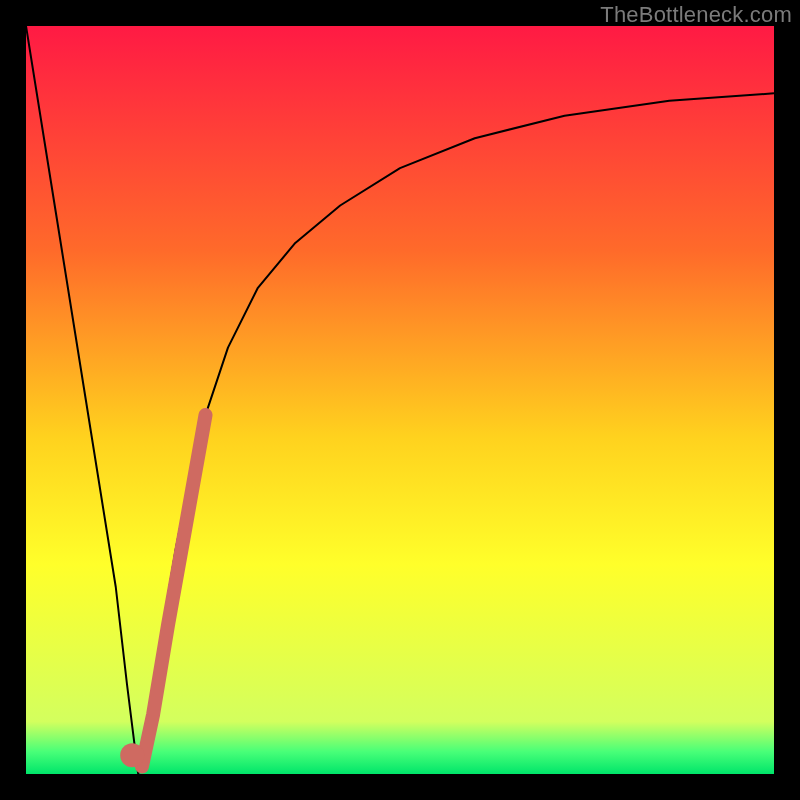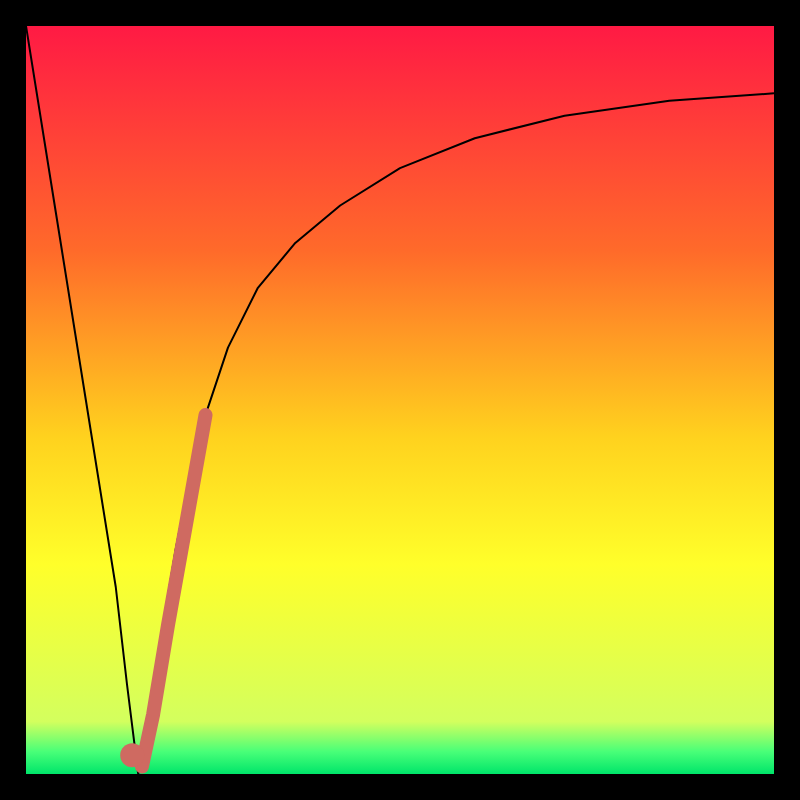--- a/index.html
+++ b/index.html
@@ -34,20 +34,21 @@
     font-size: 22px;
     font-weight: 400;
     letter-spacing: 0.2px;
     user-select: none;
   }
 </style>
 </head>
 <body>
 
 <div class="frame">
+  <div class="watermark">TheBottleneck.com</div>
   <div class="plot">
     <svg id="chart-svg" width="748" height="748" viewBox="0 0 748 748" preserveAspectRatio="none">
       <defs>
         <linearGradient id="bg-grad" x1="0" y1="0" x2="0" y2="1">
             <stop offset="0%" stop-color="#ff1a44"></stop>
             <stop offset="30%" stop-color="#ff6a2a"></stop>
             <stop offset="55%" stop-color="#ffd21e"></stop>
             <stop offset="72%" stop-color="#ffff2a"></stop>
             <stop offset="93%" stop-color="#d3ff5e"></stop>
             <stop offset="97%" stop-color="#49ff78"></stop>

